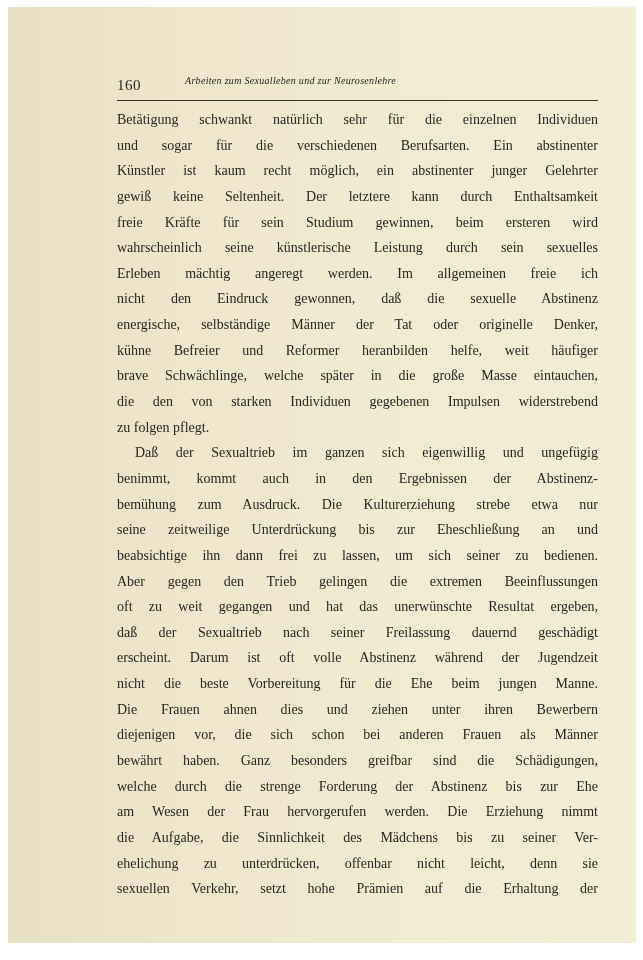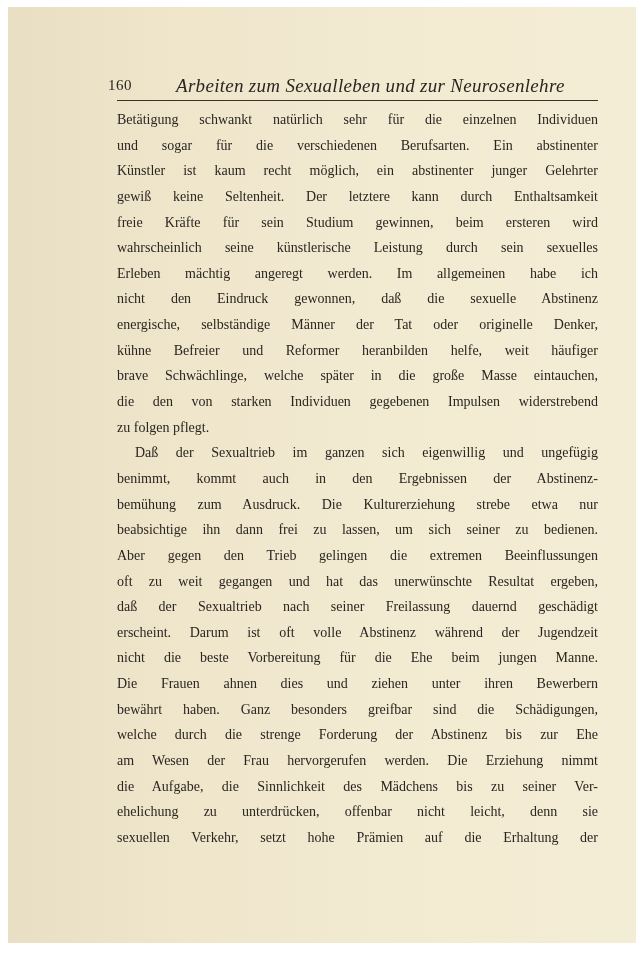--- a/index.html
+++ b/index.html
@@ -16,39 +16,39 @@
   .page {
     position: absolute;
     left: 8px;
     top: 7px;
     width: 628px;
     height: 936px;
     background: linear-gradient(90deg, #e9dfc4 0%, #efe6cc 30%, #f2ead1 60%, #f4edd5 100%);
   }
   .header {
     position: absolute;
-    left: 100px;
+    left: 109px;
     top: 68px;
     width: 480px;
     height: 22px;
     font-family: "Liberation Serif", "DejaVu Serif", serif;
     color: #2b2622;
   }
   .page-number {
     position: absolute;
     left: 0;
     top: 2px;
     font-size: 15px;
     letter-spacing: 0.5px;
   }
   .running-title {
     position: absolute;
     left: 68px;
     top: 0;
-    font-size: 19px;
+    font-size: 10px;
     font-style: italic;
     letter-spacing: 0.3px;
     white-space: nowrap;
   }
   .header-rule {
     position: absolute;
     left: 109px;
     top: 93px;
     width: 481px;
     height: 0;
@@ -90,39 +90,41 @@
   <div class="header-rule"></div>
 
   <div class="body-text">
     <div>
       <span class="line">Betätigung schwankt natürlich sehr für die einzelnen Individuen</span>
       <span class="line">und sogar für die verschiedenen Berufsarten. Ein abstinenter</span>
       <span class="line">Künstler ist kaum recht möglich, ein abstinenter junger Gelehrter</span>
       <span class="line">gewiß keine Seltenheit. Der letztere kann durch Enthaltsamkeit</span>
       <span class="line">freie Kräfte für sein Studium gewinnen, beim ersteren wird</span>
       <span class="line">wahrscheinlich seine künstlerische Leistung durch sein sexuelles</span>
-      <span class="line">Erleben mächtig angeregt werden. Im allgemeinen habe ich</span>
+      <span class="line">Erleben mächtig angeregt werden. Im allgemeinen freie ich</span>
       <span class="line">nicht den Eindruck gewonnen, daß die sexuelle Abstinenz</span>
       <span class="line">energische, selbständige Männer der Tat oder originelle Denker,</span>
       <span class="line">kühne Befreier und Reformer heranbilden helfe, weit häufiger</span>
       <span class="line">brave Schwächlinge, welche später in die große Masse eintauchen,</span>
       <span class="line">die den von starken Individuen gegebenen Impulsen widerstrebend</span>
       <span class="line last">zu folgen pflegt.</span>
     </div>
     <div>
       <span class="line indent">Daß der Sexualtrieb im ganzen sich eigenwillig und ungefügig</span>
       <span class="line">benimmt, kommt auch in den Ergebnissen der Abstinenz-</span>
       <span class="line">bemühung zum Ausdruck. Die Kulturerziehung strebe etwa nur</span>
+      <span class="line">seine zeitweilige Unterdrückung bis zur Eheschließung an und</span>
       <span class="line">beabsichtige ihn dann frei zu lassen, um sich seiner zu bedienen.</span>
       <span class="line">Aber gegen den Trieb gelingen die extremen Beeinflussungen</span>
       <span class="line">oft zu weit gegangen und hat das unerwünschte Resultat ergeben,</span>
       <span class="line">daß der Sexualtrieb nach seiner Freilassung dauernd geschädigt</span>
       <span class="line">erscheint. Darum ist oft volle Abstinenz während der Jugendzeit</span>
       <span class="line">nicht die beste Vorbereitung für die Ehe beim jungen Manne.</span>
       <span class="line">Die Frauen ahnen dies und ziehen unter ihren Bewerbern</span>
+      <span class="line">diejenigen vor, die sich schon bei anderen Frauen als Männer</span>
       <span class="line">bewährt haben. Ganz besonders greifbar sind die Schädigungen,</span>
       <span class="line">welche durch die strenge Forderung der Abstinenz bis zur Ehe</span>
       <span class="line">am Wesen der Frau hervorgerufen werden. Die Erziehung nimmt</span>
       <span class="line">die Aufgabe, die Sinnlichkeit des Mädchens bis zu seiner Ver-</span>
       <span class="line">ehelichung zu unterdrücken, offenbar nicht leicht, denn sie</span>
       <span class="line">sexuellen Verkehr, setzt hohe Prämien auf die Erhaltung der</span>
     </div>
   </div>
 </div>
 

